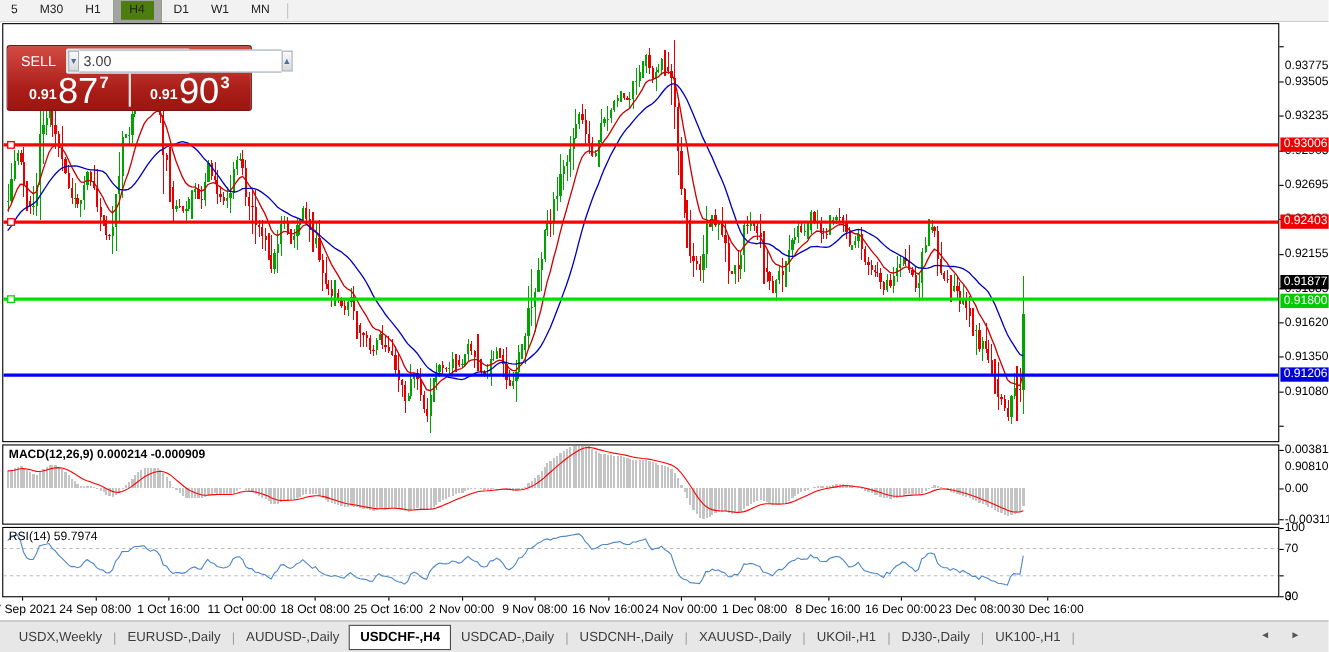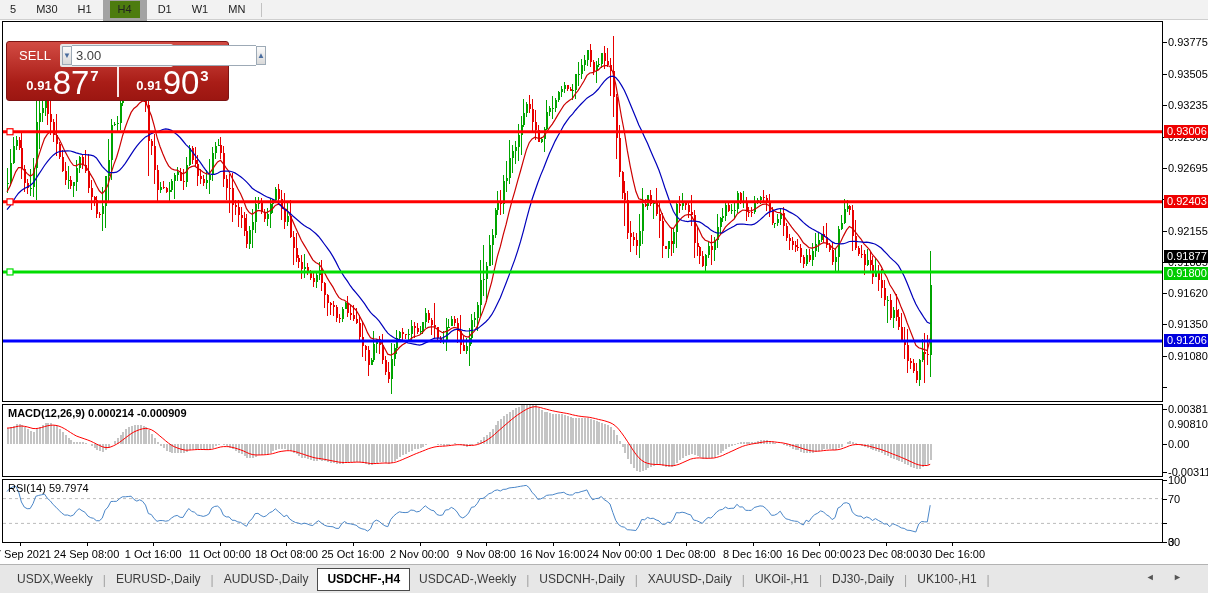--- a/index.html
+++ b/index.html
@@ -121,21 +121,21 @@
     <svg id="svg-rsi" width="1159" height="62">
         <line x1="0" x2="1159" y1="18.599999999999998" y2="18.599999999999998" stroke="#bbbbbb" stroke-width="1" stroke-dasharray="3,3"></line>
         <line x1="0" x2="1159" y1="43.4" y2="43.4" stroke="#bbbbbb" stroke-width="1" stroke-dasharray="3,3"></line>
         <path d="M4.0 11.5L6.9 8.4L9.8 6.8L12.7 6.2L15.5 11.4L18.4 22.0L21.3 27.1L24.2 28.7L27.1 28.6L30.0 23.7L32.8 16.3L35.7 15.4L38.6 14.8L41.5 14.1L44.4 18.3L47.3 20.9L50.2 24.6L53.0 27.2L55.9 30.2L58.8 33.1L61.7 35.1L64.6 35.0L67.5 36.1L70.4 35.1L73.2 31.3L76.1 28.7L79.0 30.7L81.9 32.2L84.8 36.0L87.7 37.7L90.5 38.3L93.4 40.7L96.3 40.8L99.2 38.2L102.1 30.2L105.0 27.0L107.9 21.5L110.7 21.4L113.6 21.3L116.5 18.7L119.4 16.8L122.3 16.8L125.2 16.5L128.1 16.2L130.9 19.4L133.8 21.1L136.7 19.8L139.6 21.3L142.5 25.1L145.4 33.6L148.3 34.5L151.1 38.5L154.0 41.3L156.9 40.5L159.8 40.6L162.7 41.2L165.6 40.6L168.4 38.1L171.3 36.2L174.2 35.4L177.1 37.3L180.0 37.4L182.9 32.5L185.8 28.5L188.6 31.4L191.5 32.2L194.4 35.0L197.3 35.6L200.2 36.4L203.1 35.6L205.9 34.0L208.8 28.1L211.7 26.4L214.6 26.1L217.5 28.7L220.4 35.2L223.3 36.9L226.1 36.9L229.0 40.2L231.9 40.4L234.8 41.9L237.7 42.4L240.6 44.6L243.5 46.3L246.3 41.3L249.2 38.7L252.1 33.7L255.0 33.3L257.9 35.5L260.8 36.8L263.6 35.6L266.5 32.7L269.4 31.5L272.3 28.8L275.2 31.4L278.1 33.9L281.0 36.7L283.8 35.1L286.7 39.0L289.6 41.0L292.5 42.5L295.4 43.1L298.3 44.1L301.2 43.2L304.0 43.8L306.9 45.0L309.8 45.6L312.7 42.6L315.6 40.7L318.5 43.1L321.3 45.1L324.2 46.2L327.1 46.5L330.0 46.8L332.9 48.3L335.8 48.4L338.7 43.9L341.5 41.5L344.4 43.5L347.3 43.8L350.2 44.5L353.1 45.2L356.0 47.6L358.9 48.8L361.7 49.4L364.6 51.1L367.5 48.8L370.4 42.0L373.3 40.1L376.2 41.3L379.0 43.9L381.9 45.8L384.8 46.7L387.7 39.6L390.6 36.1L393.5 33.6L396.4 31.8L399.2 32.4L402.1 32.6L405.0 32.3L407.9 30.0L410.8 30.4L413.7 31.9L416.6 31.3L419.4 28.4L422.3 25.8L425.2 28.2L428.1 30.1L431.0 30.8L433.9 34.5L436.7 35.4L439.6 35.0L442.5 30.0L445.4 29.7L448.3 27.4L451.2 28.9L454.1 32.0L456.9 36.5L459.8 38.0L462.7 36.2L465.6 33.0L468.5 27.3L471.4 26.8L474.3 23.4L477.1 18.6L480.0 18.4L482.9 16.4L485.8 13.8L488.7 12.8L491.6 10.6L494.4 9.9L497.3 11.0L500.2 9.4L503.1 9.2L506.0 8.0L508.9 7.6L511.8 7.4L514.6 6.8L517.5 6.3L520.4 5.8L523.3 5.4L526.2 7.7L529.1 12.5L532.0 15.2L534.8 19.3L537.7 18.9L540.6 17.5L543.5 15.4L546.4 15.0L549.3 14.9L552.1 14.0L555.0 13.1L557.9 12.8L560.8 12.3L563.7 14.2L566.6 15.0L569.5 14.9L572.3 12.7L575.2 12.7L578.1 11.6L581.0 10.9L583.9 9.9L586.8 15.8L589.7 19.8L592.5 18.6L595.4 18.3L598.3 16.5L601.2 19.7L604.1 21.4L607.0 24.0L609.8 32.4L612.7 40.3L615.6 44.6L618.5 46.6L621.4 47.2L624.3 49.7L627.2 49.9L630.0 50.2L632.9 50.5L635.8 46.1L638.7 39.5L641.6 39.8L644.5 37.4L647.4 38.6L650.2 38.2L653.1 39.9L656.0 40.9L658.9 44.1L661.8 44.4L664.7 42.2L667.5 42.6L670.4 39.1L673.3 32.6L676.2 32.9L679.1 32.2L682.0 32.8L684.9 34.1L687.7 34.9L690.6 40.0L693.5 40.6L696.4 41.9L699.3 43.4L702.2 39.9L705.1 37.5L707.9 38.1L710.8 35.3L713.7 32.0L716.6 30.0L719.5 29.4L722.4 27.1L725.3 28.6L728.1 28.3L731.0 28.2L733.9 24.3L736.8 27.0L739.7 26.9L742.6 30.3L745.4 30.4L748.3 30.4L751.2 27.5L754.1 26.7L757.0 25.9L759.9 26.2L762.8 28.4L765.6 31.4L768.5 35.3L771.4 35.2L774.3 33.8L777.2 31.2L780.1 35.7L782.9 38.8L785.8 39.5L788.7 40.6L791.6 41.1L794.5 41.4L797.4 43.5L800.3 45.0L803.1 40.2L806.0 41.6L808.9 37.3L811.8 34.6L814.7 33.2L817.6 30.9L820.5 31.9L823.3 34.7L826.2 36.3L829.1 39.6L832.0 37.6L834.9 28.1L837.8 26.5L840.6 23.2L843.5 22.7L846.4 23.9L849.3 31.9L852.2 34.9L855.1 36.1L858.0 36.2L860.8 38.5L863.7 36.9L866.6 38.1L869.5 40.5L872.4 38.6L875.3 40.4L878.2 41.9L881.0 44.0L883.9 43.9L886.8 46.7L889.7 43.7L892.6 44.8L895.5 46.2L898.3 47.9L901.2 48.4L904.1 50.2L907.0 50.4L909.9 51.2L912.8 52.0L915.7 44.1L918.5 41.5L921.4 41.8L924.3 41.9L927.2 25.2" stroke="#4a86c8" stroke-width="1" fill="none"></path>
       </svg>
     <div class="ind-header">RSI(14) 59.7974</div>
   </div>
 
   <div id="axes">
       <div class="ytickmark" style="top: 42.3451px;"></div>
-      <div class="ytick" style="top: 36px;">0.93775</div>
+      <div class="ytick" style="top: 54px;">0.93775</div>
       <div class="ytickmark" style="top: 73.7347px;"></div>
       <div class="ytick" style="top: 67.7347px;">0.93505</div>
       <div class="ytickmark" style="top: 105.124px;"></div>
       <div class="ytick" style="top: 99.1242px;">0.93235</div>
       <div class="ytickmark" style="top: 136.514px;"></div>
       <div class="ytick" style="top: 130.514px;">0.92965</div>
       <div class="ytickmark" style="top: 167.903px;"></div>
       <div class="ytick" style="top: 161.903px;">0.92695</div>
       <div class="ytickmark" style="top: 199.293px;"></div>
       <div class="ytick" style="top: 193.293px;">0.92425</div>
@@ -203,21 +203,21 @@
     </div>
 
   <div class="tabbar" id="tabbar">
       <span style="width: 8px;"></span>
       <div class="tab">USDX,Weekly</div>
       <span class="tab-sep">|</span>
       <div class="tab">EURUSD-,Daily</div>
       <span class="tab-sep">|</span>
       <div class="tab">AUDUSD-,Daily</div>
       <div class="tab active">USDCHF-,H4</div>
-      <div class="tab">USDCAD-,Weekly</div>
+      <div class="tab">USDCAD-,Daily</div>
       <span class="tab-sep">|</span>
       <div class="tab">USDCNH-,Daily</div>
       <span class="tab-sep">|</span>
       <div class="tab">XAUUSD-,Daily</div>
       <span class="tab-sep">|</span>
       <div class="tab">UKOil-,H1</div>
       <span class="tab-sep">|</span>
       <div class="tab">DJ30-,Daily</div>
       <span class="tab-sep">|</span>
       <div class="tab">UK100-,H1</div>

